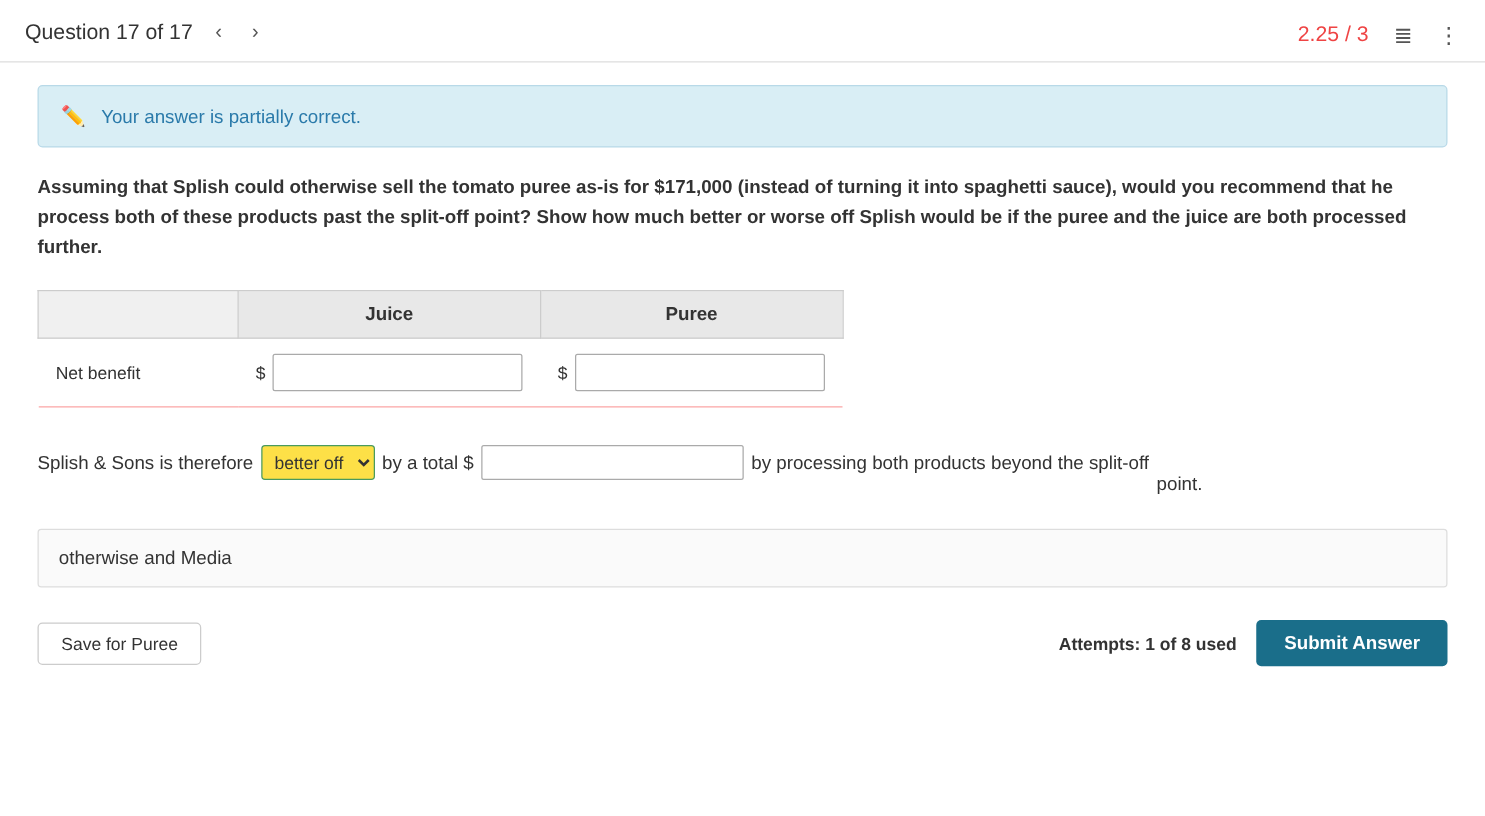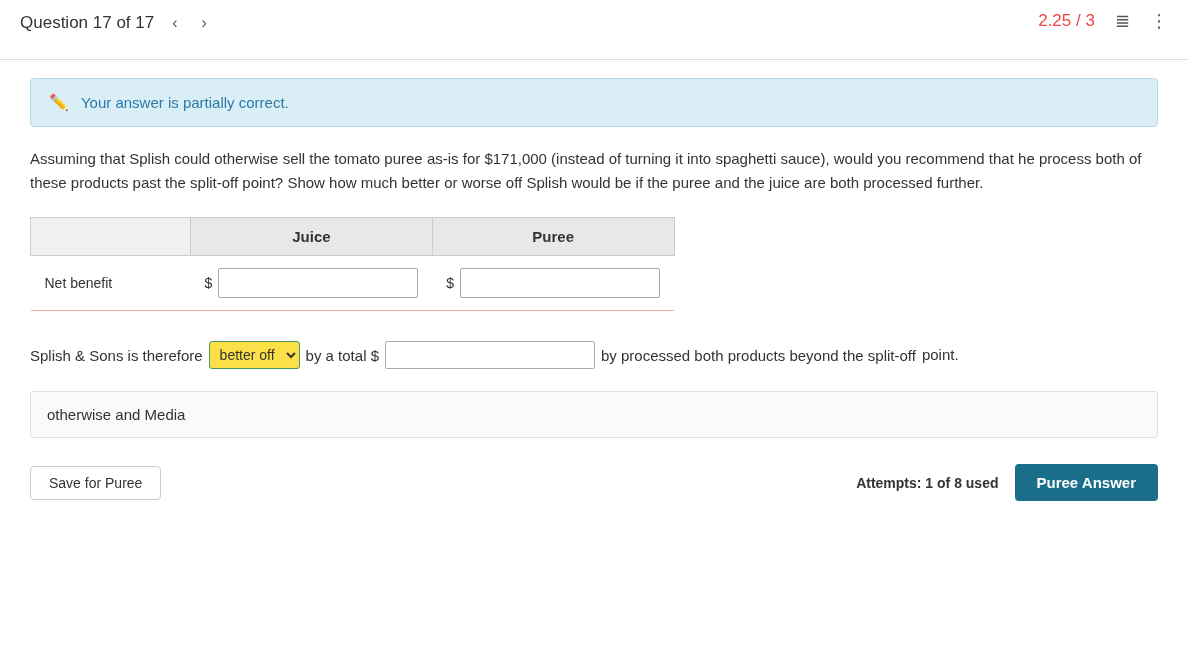--- a/index.html
+++ b/index.html
@@ -8,26 +8,26 @@
       font-size: 15px;
       color: #333;
       background: #fff;
       width: 1188px;
       min-height: 653px;
     }
 
     
     .header {
       display: flex;
-      align-items: flex-start;
+      align-items: flex-end;
       justify-content: space-between;
       padding: 10px 20px;
       border-bottom: 1px solid #ddd;
       background: #fff;
-      height: 60px;
+      height: 50px;
     }
     .header-left {
       display: flex;
       align-items: center;
       gap: 12px;
     }
     .header-title {
       font-size: 17px;
       font-weight: 400;
       color: #333;
@@ -79,20 +79,21 @@
       color: #2a7aaa;
       font-size: 15px;
     }
 
     
     .question-text {
       font-size: 15px;
       line-height: 1.6;
       margin-bottom: 22px;
       color: #333;
+      font-weight: bold;
     }
 
     
     .answer-table {
       border-collapse: collapse;
       margin-bottom: 30px;
       width: auto;
     }
     .answer-table th {
       background: #e8e8e8;
@@ -169,21 +170,21 @@
       outline: none;
     }
     .sentence-wrap {
       display: flex;
       flex-wrap: wrap;
       align-items: flex-end;
       gap: 6px;
     }
     .sentence-end {
       display: block;
-      margin-top: 0;
+      margin-top: 18px;
     }
 
     
     .etextbook {
       border: 1px solid #ddd;
       border-radius: 3px;
       padding: 14px 16px;
       font-size: 15px;
       color: #333;
       background: #fafafa;
@@ -281,30 +282,30 @@
 
   <div class="sentence-row">
     <div class="sentence-wrap">
       <span>Splish &amp; Sons is therefore</span>
       <select class="dropdown-select">
         <option>better off</option>
         <option>worse off</option>
       </select>
       <span>by a total $</span>
       <input class="inline-input" type="text" value="" style="">
-      <span>by processed both products beyond the split-off</span>
+      <span>by processing both products beyond the split-off</span>
     </div>
     <span class="sentence-end">point.</span>
   </div>
 
   <div class="etextbook">
     <span>otherwise and Media</span>
   </div>
 
   <div class="footer">
     <button class="save-btn">Save for Puree</button>
     <div class="footer-right">
       <span class="attempts-text">Attempts: 1 of 8 used</span>
-      <button class="submit-btn">Puree Answer</button>
+      <button class="submit-btn">Submit Answer</button>
     </div>
   </div>
 
 </div>
 
 </body></html>

